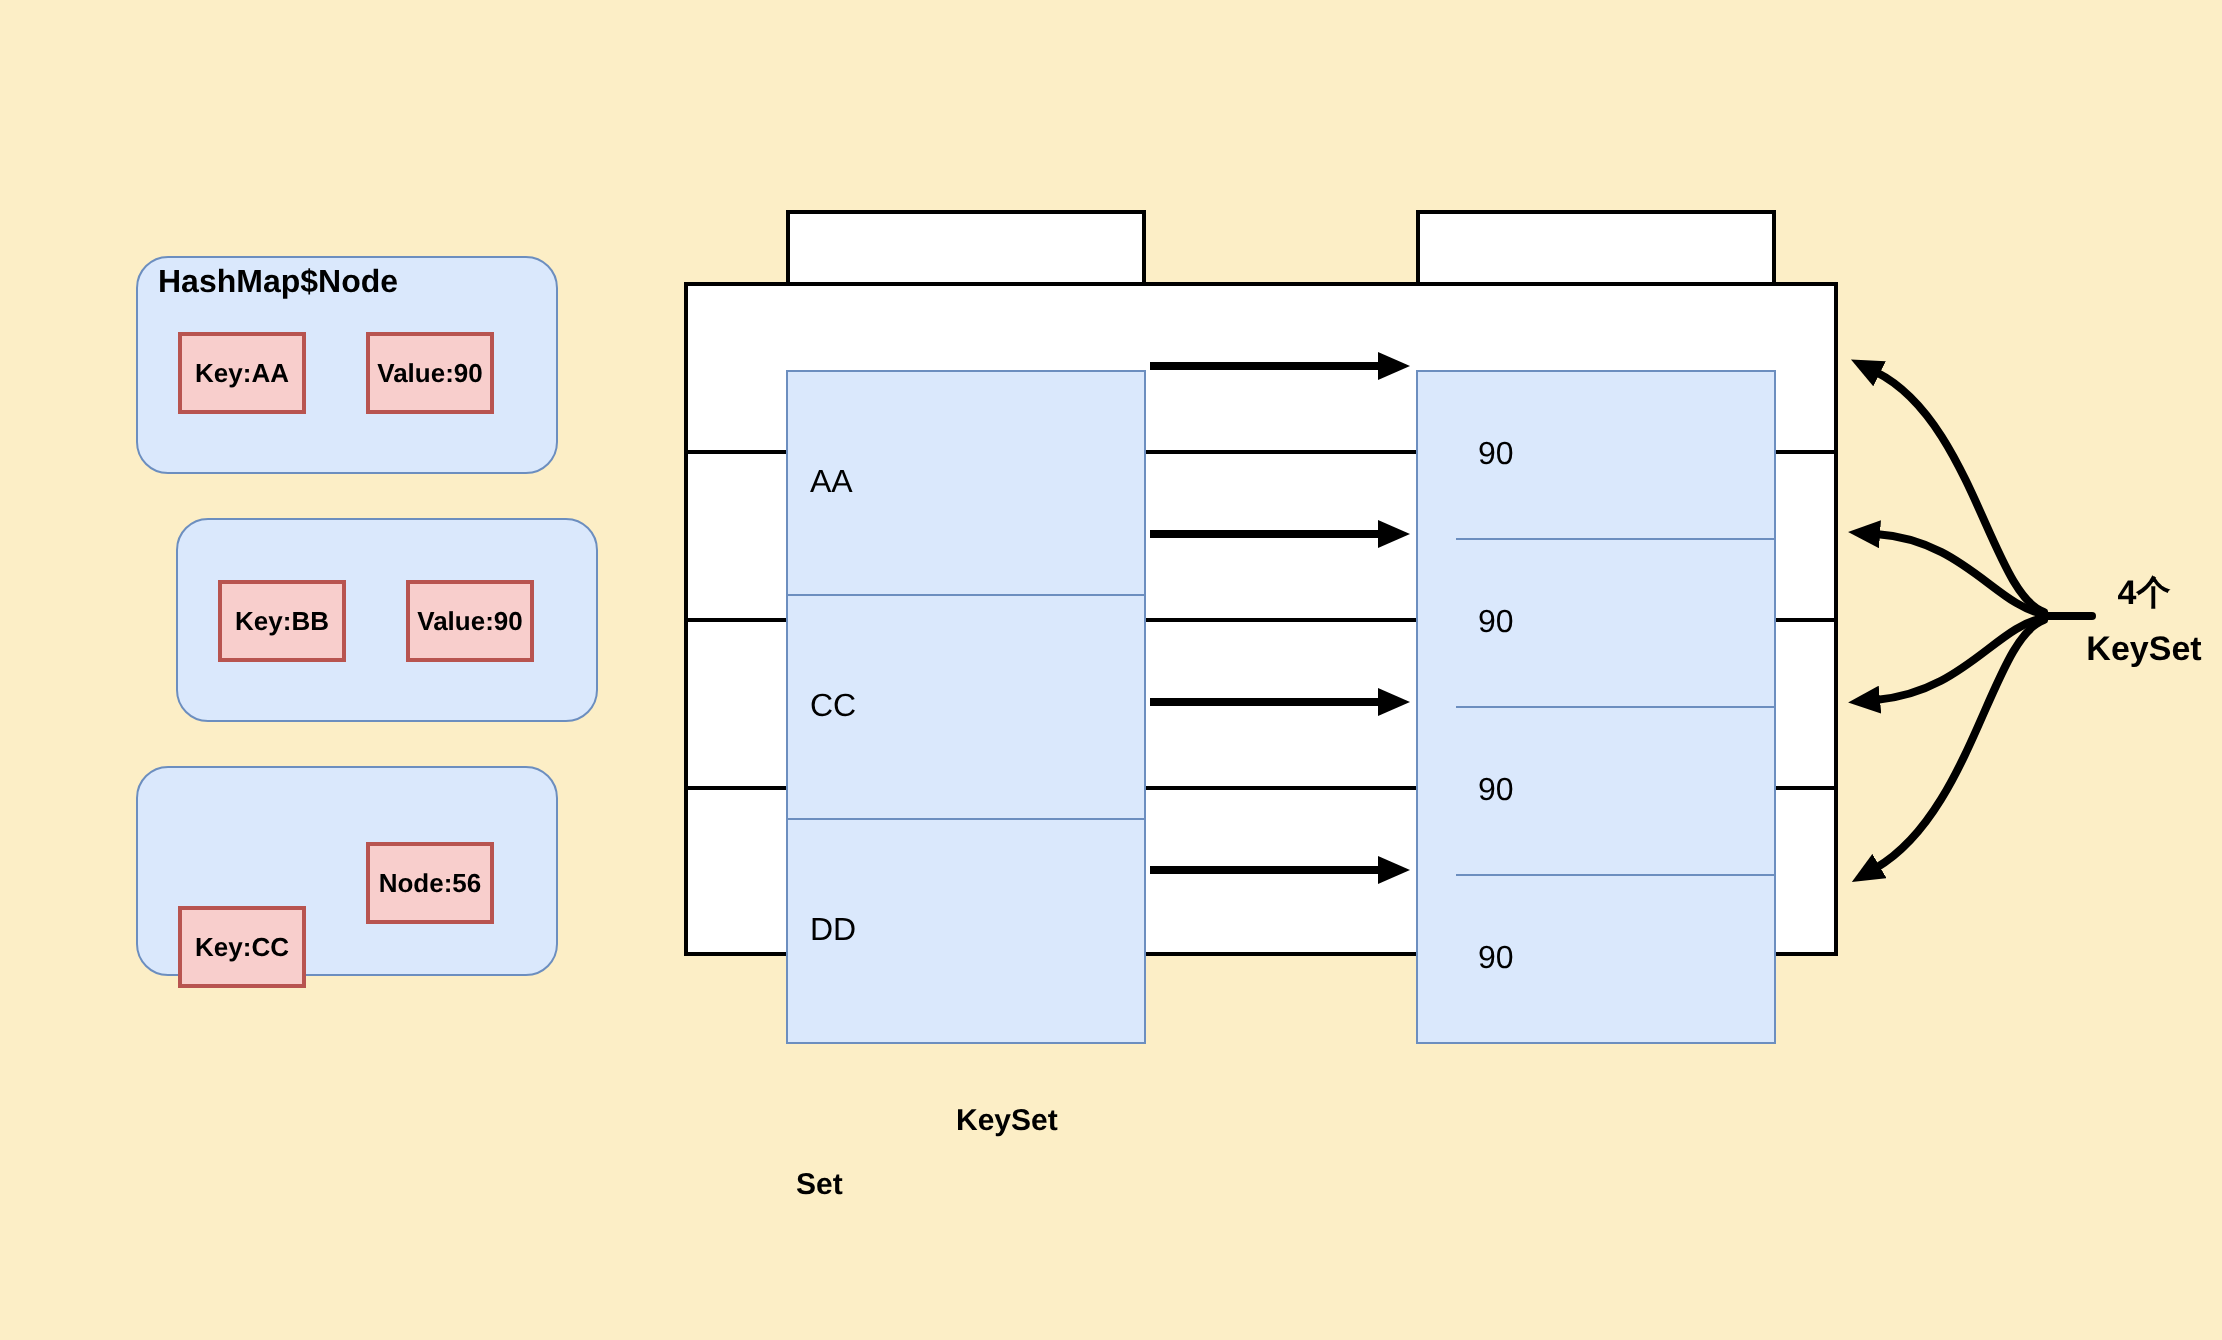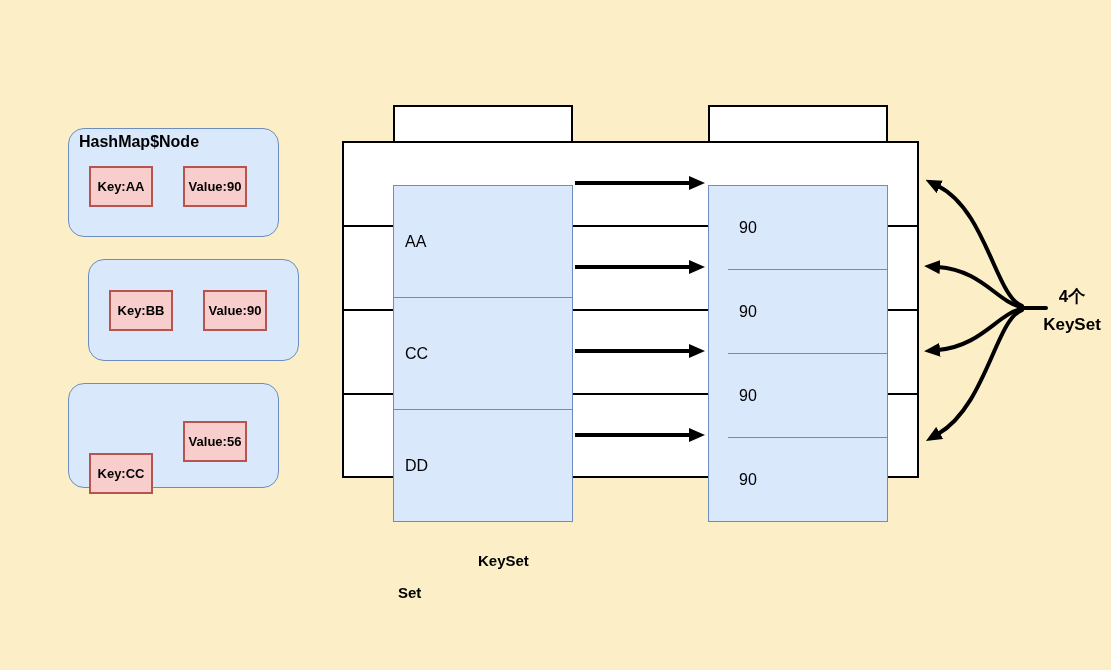--- a/index.html
+++ b/index.html
@@ -142,21 +142,21 @@
     <div class="pink-box pink-val" style="top:37px;">Value:90</div>
   </div>
 
   <div class="node-box" style="top:259px;height:102px;margin-left:20px;">
     <div class="pink-box pink-key" style="top:30px;">Key:BB</div>
     <div class="pink-box pink-val" style="top:30px;">Value:90</div>
   </div>
 
   <div class="node-box" style="top:383px;height:105px;">
     <div class="pink-box pink-key" style="top:37px;margin-top:32px;">Key:CC</div>
-    <div class="pink-box pink-val" style="top:37px;">Value:56</div>
+    <div class="pink-box pink-val" style="top:37px;">Node:56</div>
   </div>
 
   <div class="tall-rect" style="left:393px;"></div>
   <div class="tall-rect" style="left:708px;"></div>
 
   <div class="set-table">
     <div class="row-divider" style="top:82px;"></div>
     <div class="row-divider" style="top:166px;"></div>
     <div class="row-divider" style="top:250px;"></div>
   </div>

